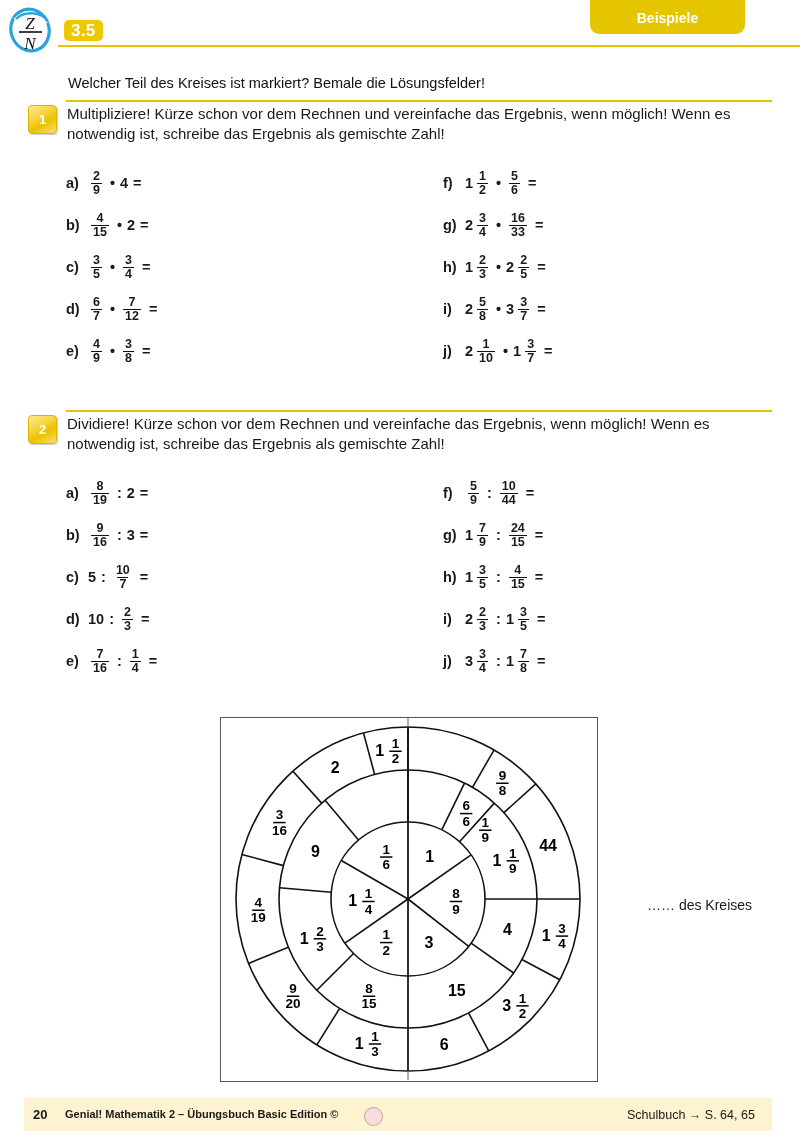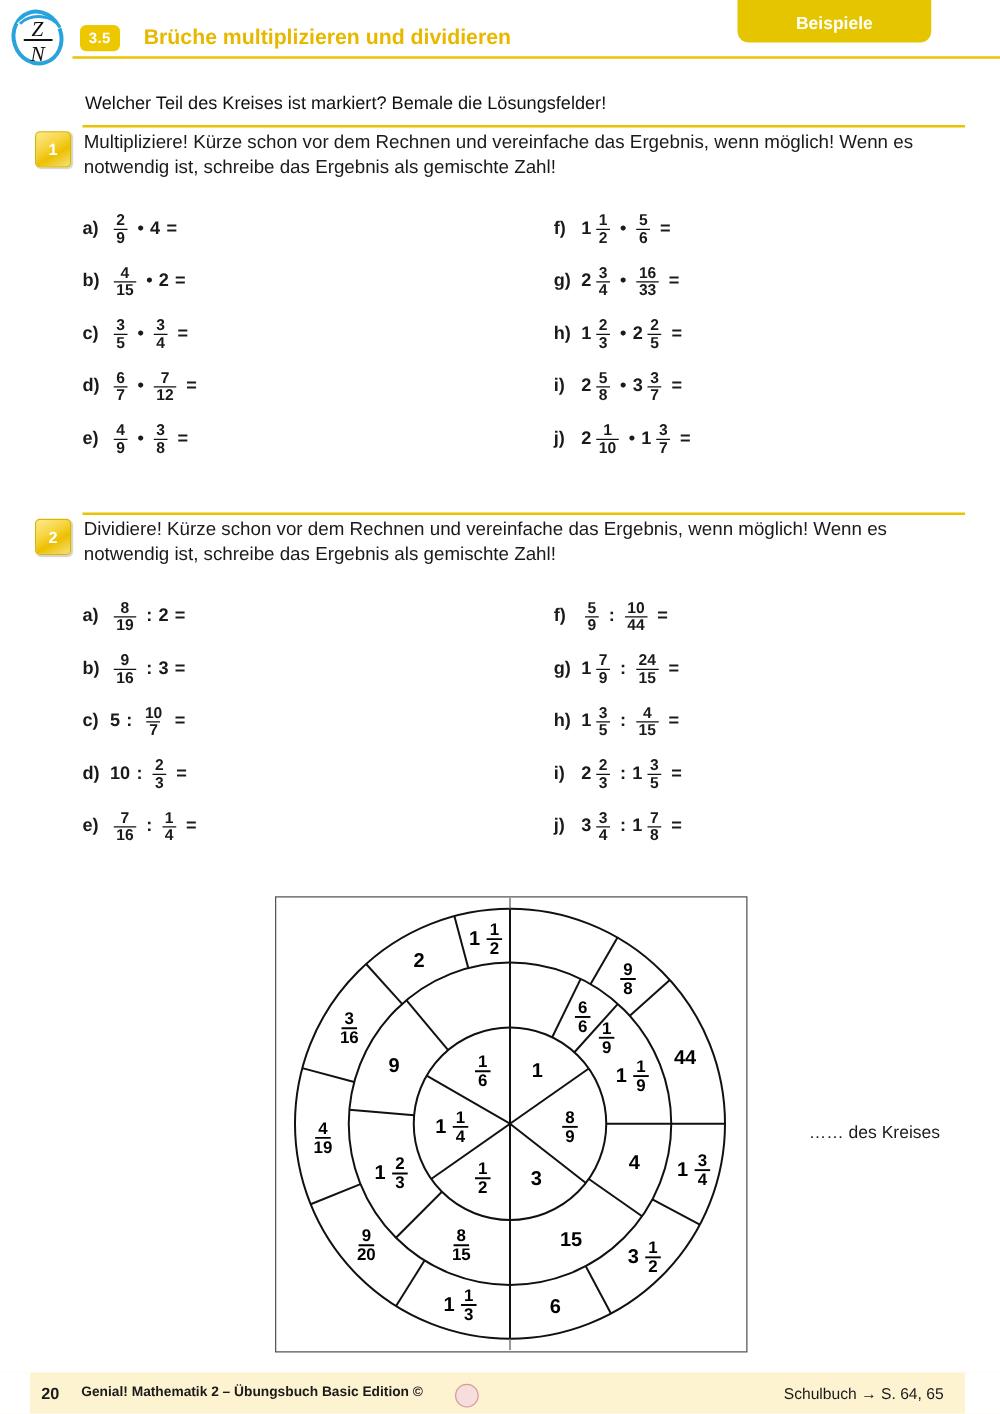--- a/index.html
+++ b/index.html
@@ -9,21 +9,21 @@
     font-family:"Liberation Sans", sans-serif;
     color:#1a1a1a;
   }
 
   
   #header{position:absolute;left:0;top:0;width:800px;height:52px;}
   #logo{position:absolute;left:6px;top:6px;width:48px;height:48px;}
   #chapter-badge{
     position:absolute;left:64px;top:20px;height:21px;padding:0 7px;
     background:#edc700;border-radius:5px;color:#ffffff;
-    font-size:12px;font-weight:bold;line-height:21px;letter-spacing:.3px;
+    font-size:17px;font-weight:bold;line-height:21px;letter-spacing:.3px;
   }
   #chapter-title{
     position:absolute;left:115px;top:19px;
     color:#e8b800;font-size:17px;font-weight:bold;line-height:22px;
     white-space:nowrap;
   }
   #examples-btn{
     position:absolute;left:590px;top:-14px;width:155px;height:48px;
     background:#e5c500;border-radius:0 0 9px 9px;
     color:#ffffff;font-size:14px;font-weight:bold;
@@ -90,21 +90,20 @@
   <svg id="logo" viewBox="0 0 48 48">
     <ellipse cx="24" cy="24" rx="19" ry="21" fill="none" stroke="#2aa3dd" stroke-width="3.2" transform="rotate(-18 24 24)"></ellipse>
     <path d="M9 14 C18 5, 36 7, 41 17" fill="none" stroke="#ffffff" stroke-width="4"></path>
     <path d="M10 13 C19 4, 37 6, 42 16" fill="none" stroke="#2aa3dd" stroke-width="2.4"></path>
     <text x="24" y="23" text-anchor="middle" font-family="Liberation Serif, serif" font-size="17" font-style="italic" fill="#111">Z</text>
     <line x1="13" y1="26" x2="36" y2="26" stroke="#111" stroke-width="1.6"></line>
     <text x="24" y="43" text-anchor="middle" font-family="Liberation Serif, serif" font-size="17" font-style="italic" fill="#111">N</text>
   </svg>
 
   <div id="chapter-badge">3.5</div>
-  <div id="chapter-title">Brüche multiplizieren und dividieren</div>
   <div id="examples-btn">Beispiele</div>
   <div id="header-rule"></div>
 </div>
 
 <div id="intro">Welcher Teil des Kreises ist markiert? Bemale die Lösungsfelder!</div>
 
 <div class="task" id="task1" style="top:100px;">
   <div class="task-rule"></div>
   <div class="num-badge">1</div>
   <div class="task-text">Multipliziere! Kürze schon vor dem Rechnen und vereinfache das Ergebnis, wenn möglich! Wenn es notwendig ist, schreibe das Ergebnis als gemischte Zahl!</div>

